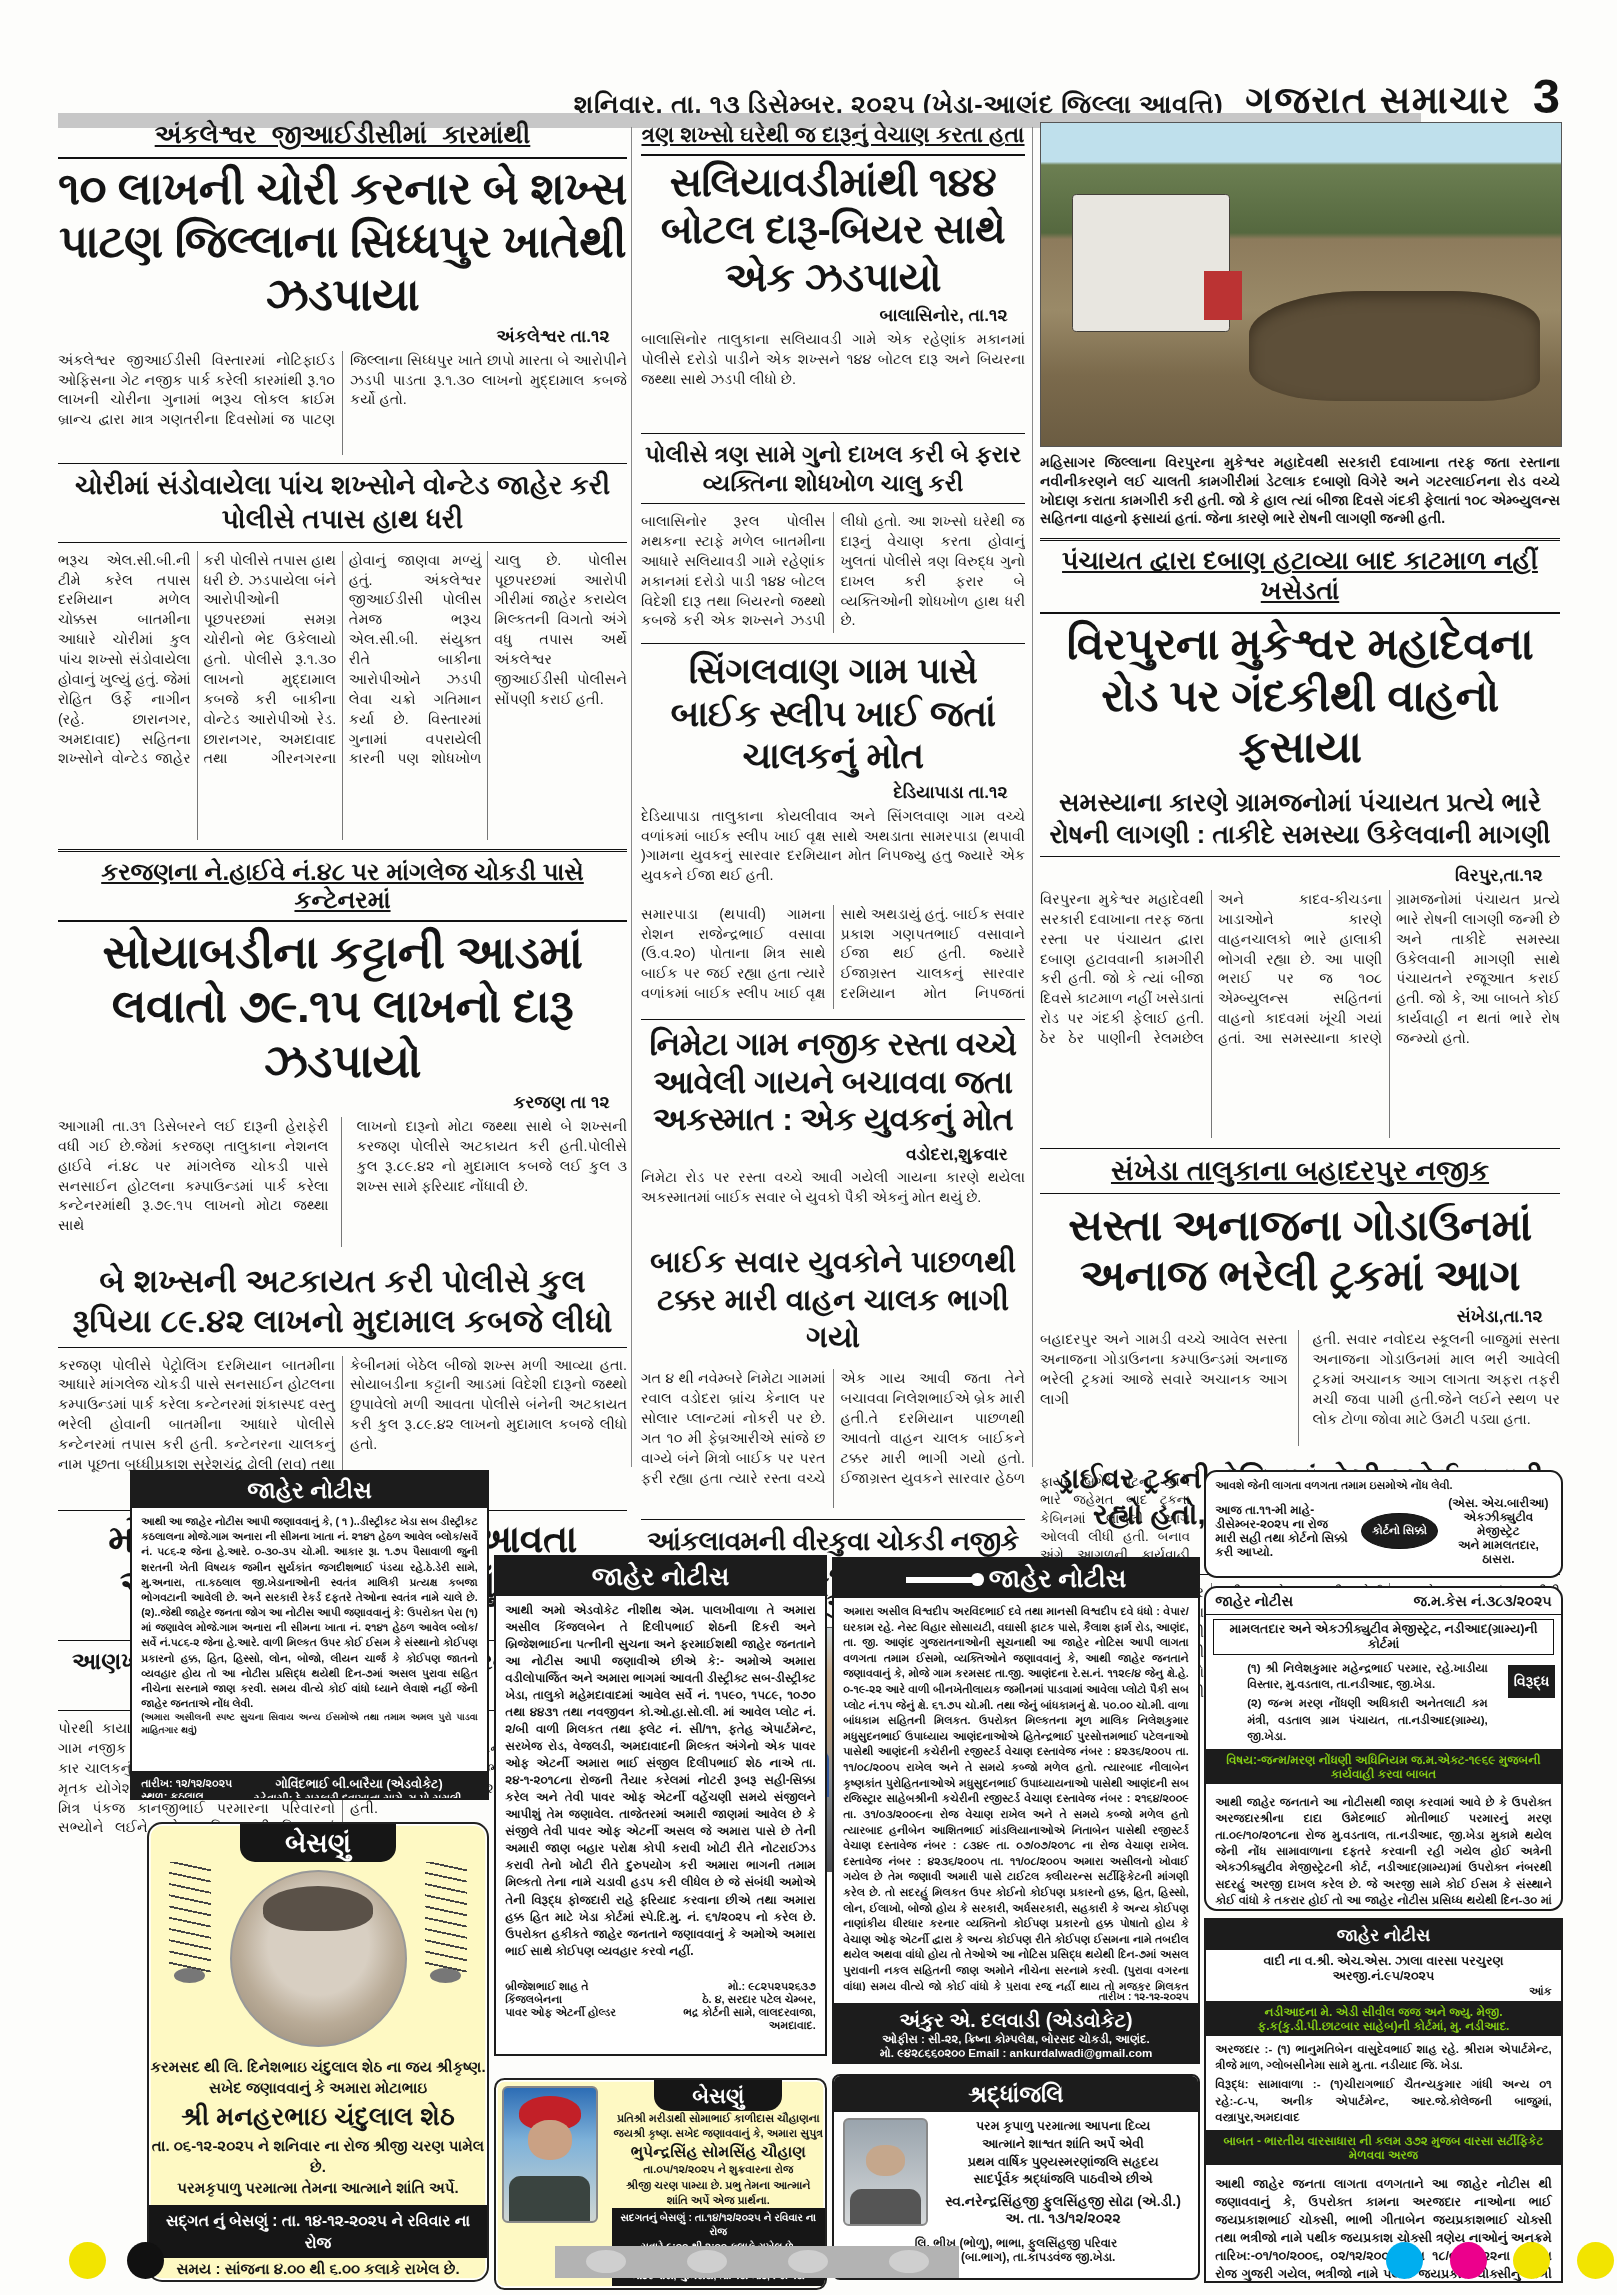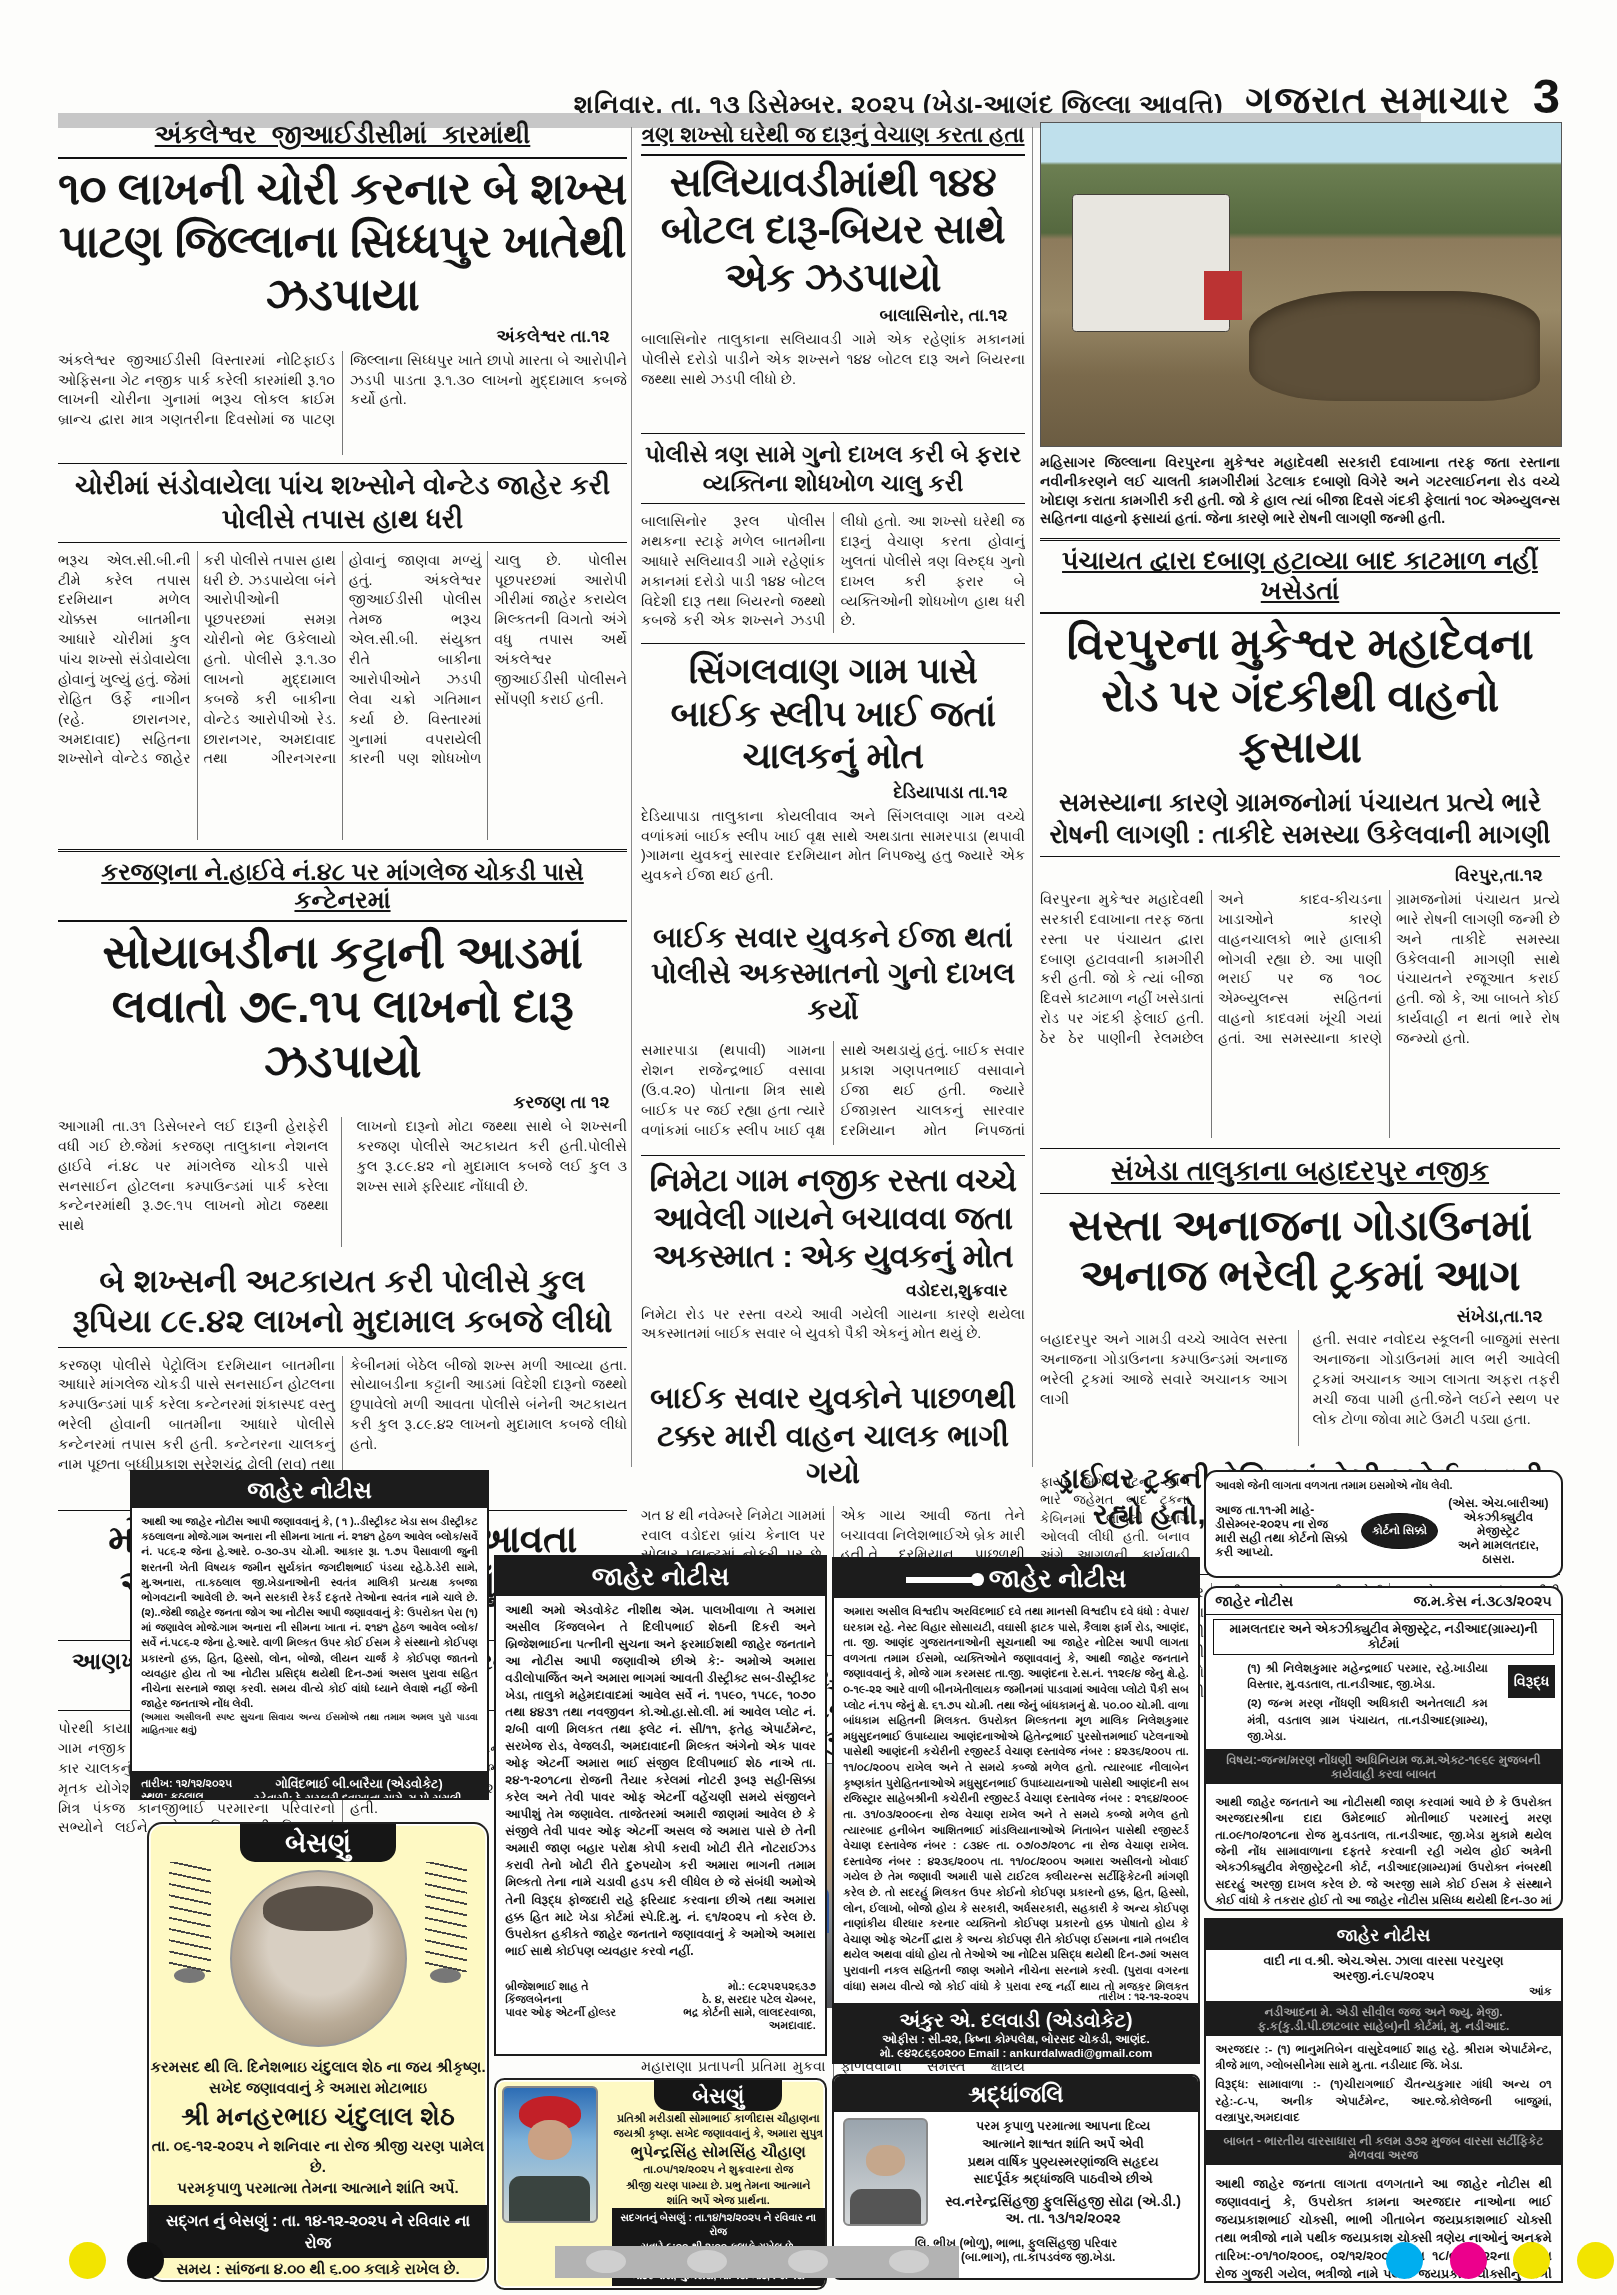--- a/index.html
+++ b/index.html
@@ -34,21 +34,21 @@
   .photo-people{background:linear-gradient(180deg,#cfd8da 0%,#c2a98e 18%,#b69a7c 40%,#8c8f93 62%,#6f7276 80%,#53555a 100%);}
   .head-row{position:absolute;left:0;right:0;display:flex;justify-content:space-around;}
   .head{width:25.4px;height:29px;background:#5f4a3a;border-radius:50% 50% 45% 45%;}
   .torso{width:38px;height:46px;background:#e9e6df;border-radius:8px 8px 0 0;margin:-3.5px auto 0;}
   .caption{font-size:14px;line-height:1.35;text-align:justify;font-weight:600;margin-top:5.8px;}
   
   .nbox{position:absolute;border:2.3px solid #1c1c1c;background:#fff;overflow:hidden;}
   .nhead{background:#1c1c1c;color:#fff;font-weight:800;text-align:center;font-size:25.4px;padding:4.6px 0;}
   .ntxt{font-size:12px;line-height:1.42;text-align:justify;padding:5.8px 9.2px;font-weight:600;}
   .nband{background:#1c1c1c;color:#fff;font-weight:700;padding:5.8px 9.2px;font-size:12.7px;}
-  .subband{background:#1c1c1c;color:#a3a3a3;font-weight:700;text-align:center;font-size:12px;padding:3.5px 5.8px;margin:3.5px 0;}
+  .subband{background:#1c1c1c;color:#84cc16;font-weight:700;text-align:center;font-size:12px;padding:3.5px 5.8px;margin:3.5px 0;}
   .obox{position:absolute;border:2.9px solid #222;border-radius:15px;background:#fef9c3;overflow:hidden;box-shadow:0 0 0 1.7px #fff inset;margin-top:11px;}
   .ohead{background:#161616;color:#fff;font-weight:800;text-align:center;font-size:26.6px;padding:3.5px 0;border-radius:0 0 15px 15px;width:46%;margin:0 auto;}
   .octr{text-align:center;}
   .oname{font-weight:800;font-size:25.4px;text-align:center;margin:3.5px 0;}
   .oline{font-size:15px;font-weight:600;text-align:center;line-height:1.4;}
   .oband{background:#161616;color:#fff;font-weight:700;text-align:center;font-size:15.6px;padding:4.6px 5.8px;line-height:1.4;}
   .portrait-circ{width:173px;height:173px;border-radius:50%;margin:8px auto 0;background:radial-gradient(circle at 50% 42%,#d8cfc2 0 38%,#b9ab97 60%,#8f8270 100%);border:2.3px solid #999;position:relative;}
   .portrait-circ:before{content:"";position:absolute;top:8%;left:18%;right:18%;height:26%;border-radius:50% 50% 40% 40%;background:#5a5148;}
   .incense{width:52px;height:121px;position:relative;}
   .incense:before{content:"";position:absolute;left:50%;bottom:0;width:31px;height:15px;margin-left:-15.6px;background:#777;border-radius:50%;}
@@ -115,21 +115,20 @@
     <div class="dl">બાલાસિનોર, તા.૧૨</div>
     <div class="bodytxt" style="height:95px;overflow:hidden;">બાલાસિનોર તાલુકાના સલિયાવડી ગામે એક રહેણાંક મકાનમાં પોલીસે દરોડો પાડીને એક શખ્સને ૧૪૪ બોટલ દારૂ અને બિયરના જથ્થા સાથે ઝડપી લીધો છે.</div>
     <div class="sub" style="font-size:23px;">પોલીસે ત્રણ સામે ગુનો દાખલ કરી બે ફરાર વ્યક્તિના શોધખોળ ચાલુ કરી</div>
     <div class="bodytxt c2" style="height:121px;overflow:hidden;">બાલાસિનોર રૂરલ પોલીસ મથકના સ્ટાફે મળેલ બાતમીના આધારે સલિયાવડી ગામે રહેણાંક મકાનમાં દરોડો પાડી ૧૪૪ બોટલ વિદેશી દારૂ તથા બિયરનો જથ્થો કબજે કરી એક શખ્સને ઝડપી લીધો હતો. આ શખ્સો ઘરેથી જ દારૂનું વેચાણ કરતા હોવાનું ખુલતાં પોલીસે ત્રણ વિરુદ્ધ ગુનો દાખલ કરી ફરાર બે વ્યક્તિઓની શોધખોળ હાથ ધરી છે.</div>
   </div>
 
   <div class="rule-top">
     <div class="hl" style="font-size:36px;">સિંગલવાણ ગામ પાસે બાઈક સ્લીપ ખાઈ જતાં ચાલકનું મોત</div>
     <div class="dl">દેડિયાપાડા તા.૧૨</div>
     <div class="bodytxt" style="height:98px;overflow:hidden;">દેડિયાપાડા તાલુકાના કોયલીવાવ અને સિંગલવાણ ગામ વચ્ચે વળાંકમાં બાઈક સ્લીપ ખાઈ વૃક્ષ સાથે અથડાતા સામરપાડા (થપાવી )ગામના યુવકનું સારવાર દરમિયાન મોત નિપજ્યુ હતુ જ્યારે એક યુવકને ઈજા થઈ હતી.</div>
-    <div class="sub" style="font-size:29px;border-top:none;border-bottom:none;">બાઈક સવાર યુવકને ઈજા થતાં પોલીસે અકસ્માતનો ગુનો દાખલ કર્યો</div>
     <div class="bodytxt c2" style="height:104px;overflow:hidden;">સમારપાડા (થપાવી) ગામના રોશન રાજેન્દ્રભાઈ વસાવા (ઉ.વ.૨૦) પોતાના મિત્ર સાથે બાઈક પર જઈ રહ્યા હતા ત્યારે વળાંકમાં બાઈક સ્લીપ ખાઈ વૃક્ષ સાથે અથડાયું હતું. બાઈક સવાર પ્રકાશ ગણપતભાઈ વસાવાને ઈજા થઈ હતી. જ્યારે ઈજાગ્રસ્ત ચાલકનું સારવાર દરમિયાન મોત નિપજતાં દેડિયાપાડા પોલીસે રોડ અકસ્માતનો ગુનો દાખલ કરી વધુ તપાસ હાથ ધરી છે.</div>
   </div>
 
   <div class="rule-top">
     <div class="hl" style="font-size:32px;">નિમેટા ગામ નજીક રસ્તા વચ્ચે આવેલી ગાયને બચાવવા જતા અકસ્માત : એક યુવકનું મોત</div>
     <div class="dl">વડોદરા,શુક્રવાર</div>
     <div class="bodytxt" style="height:61px;overflow:hidden;">નિમેટા રોડ પર રસ્તા વચ્ચે આવી ગયેલી ગાયના કારણે થયેલા અકસ્માતમાં બાઈક સવાર બે યુવકો પૈકી એકનું મોત થયું છે.</div>
     <div class="sub" style="font-size:30px;border-top:none;border-bottom:none;">બાઈક સવાર યુવકોને પાછળથી ટક્કર મારી વાહન ચાલક ભાગી ગયો</div>
     <div class="bodytxt c2" style="height:139px;overflow:hidden;">ગત ૪ થી નવેમ્બરે નિમેટા ગામમાં રવાલ વડોદરા બ્રાંચ કેનાલ પર સોલાર પ્લાન્ટમાં નોકરી પર છે. ગત ૧૦ મી ફેબ્રઆરીએ સાંજે છ વાગ્યે બંને મિત્રો બાઈક પર પરત ફરી રહ્યા હતા ત્યારે રસ્તા વચ્ચે એક ગાય આવી જતા તેને બચાવવા નિલેશભાઈએ બ્રેક મારી હતી.તે દરમિયાન પાછળથી આવતો વાહન ચાલક બાઈકને ટક્કર મારી ભાગી ગયો હતો. ઈજાગ્રસ્ત યુવકને સારવાર હેઠળ ખસેડાયો હતો જ્યાં એકનું મોત નિપજ્યું હતું.</div>
   </div>

